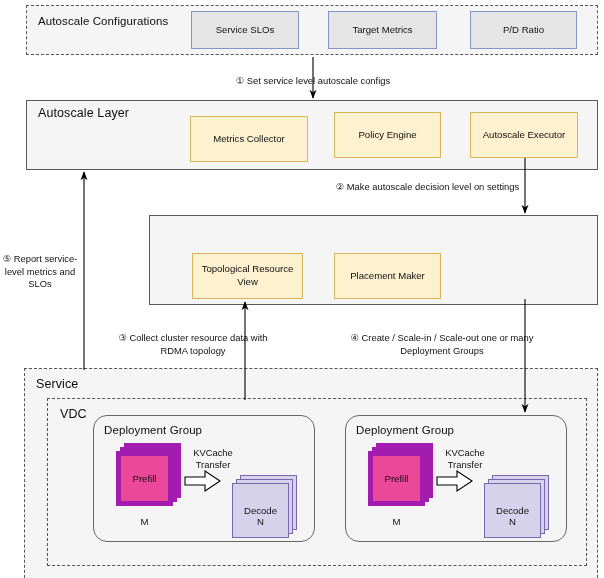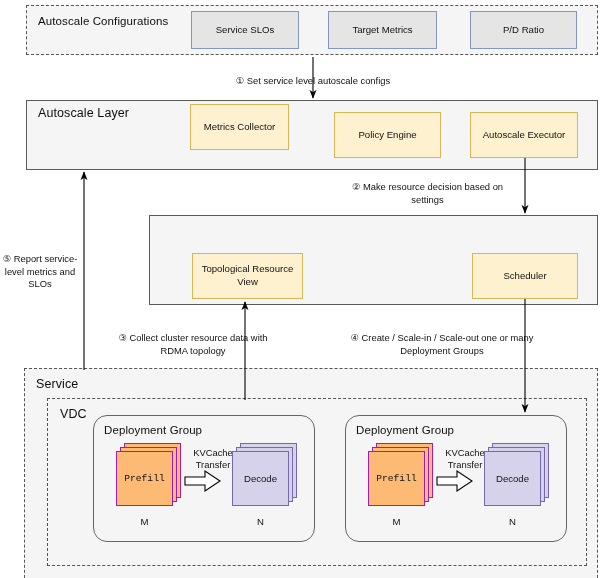--- a/index.html
+++ b/index.html
@@ -69,22 +69,22 @@
   .stack { position: absolute; }
   .card {
     position: absolute;
     box-sizing: border-box;
     display: flex;
     align-items: center;
     justify-content: center;
     font-size: 9.6px;
     color: #111111;
   }
-  .card-red { background: #fdba74; border: 1px solid #a21caf; font-family: Liberation Mono, monospace; }
-  .card-purple { background: #d6d2ec; border: 1px solid #7768ab; }
+  .card-red { background: #ec4899; border: 5px solid #a21caf; }
+  .card-purple { background: #d6d2ec; border: 1px solid #7768ab; margin-top: 32px; }
 
   .stack-label {
     position: absolute;
     font-size: 9.6px;
     color: #111111;
     text-align: center;
     white-space: nowrap;
   }
 
   
@@ -115,31 +115,31 @@
   <div class="abs box box-blue" style="left:191px; top:11px; width:108px; height:38px;">Service SLOs</div>
   <div class="abs box box-blue" style="left:328px; top:11px; width:109px; height:38px;">Target Metrics</div>
   <div class="abs box box-blue" style="left:470px; top:11px; width:107px; height:38px;">P/D Ratio</div>
 
   <div class="ann" style="left:133px; top:75px; width:360px;">① Set service level autoscale configs</div>
 
   <div class="abs solid-container" style="left:26px; top:100px; width:572px; height:70px;">
   </div>
   <div class="container-title big" style="left:38px; top:106px;">Autoscale Layer</div>
 
-  <div class="abs box box-yellow" style="left:190px; top:104px; width:99px; height:46px;">Metrics Collector</div>
+  <div class="abs box box-yellow" style="left:190px; top:116px; width:118px; height:46px;">Metrics Collector</div>
   <div class="abs box box-yellow" style="left:334px; top:112px; width:107px; height:46px;">Policy Engine</div>
   <div class="abs box box-yellow" style="left:470px; top:112px; width:108px; height:46px;">Autoscale Executor</div>
 
-  <div class="ann" style="left:335px; top:181px; width:185px;">② Make resource decision based on settings</div>
+  <div class="ann" style="left:335px; top:181px; width:185px;">② Make autoscale decision level on settings</div>
 
   <div class="abs solid-container" style="left:149px; top:215px; width:449px; height:90px;">
   </div>
 
   <div class="abs box box-yellow" style="left:192px; top:253px; width:111px; height:46px;">Topological Resource View</div>
-  <div class="abs box box-yellow" style="left:472px; top:253px; width:106px; height:46px;">Scheduler</div>
+  <div class="abs box box-yellow" style="left:334px; top:253px; width:107px; height:46px;">Placement Maker</div>
 
   <div class="ann" style="left:0px; top:253px; width:80px;">⑤ Report service-level metrics and SLOs</div>
 
   <div class="ann" style="left:113px; top:332px; width:160px;">③ Collect cluster resource data with RDMA topology</div>
 
   <div class="ann" style="left:332px; top:332px; width:220px;">④ Create / Scale-in / Scale-out one or many Deployment Groups</div>
 
   <div class="abs dashed-container" style="left:24px; top:368px; width:574px; height:220px;">
   </div>
   <div class="container-title big" style="left:36px; top:377px;">Service</div>

